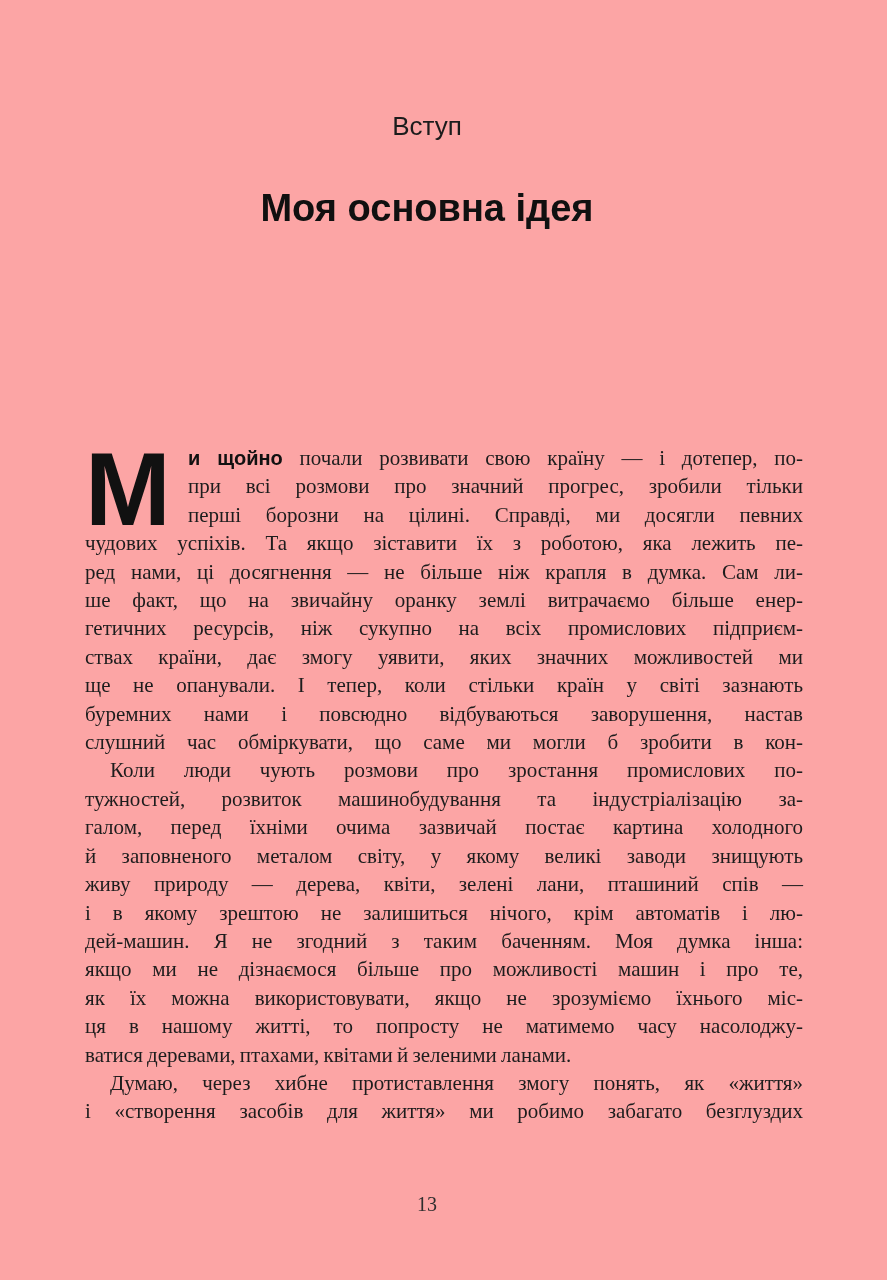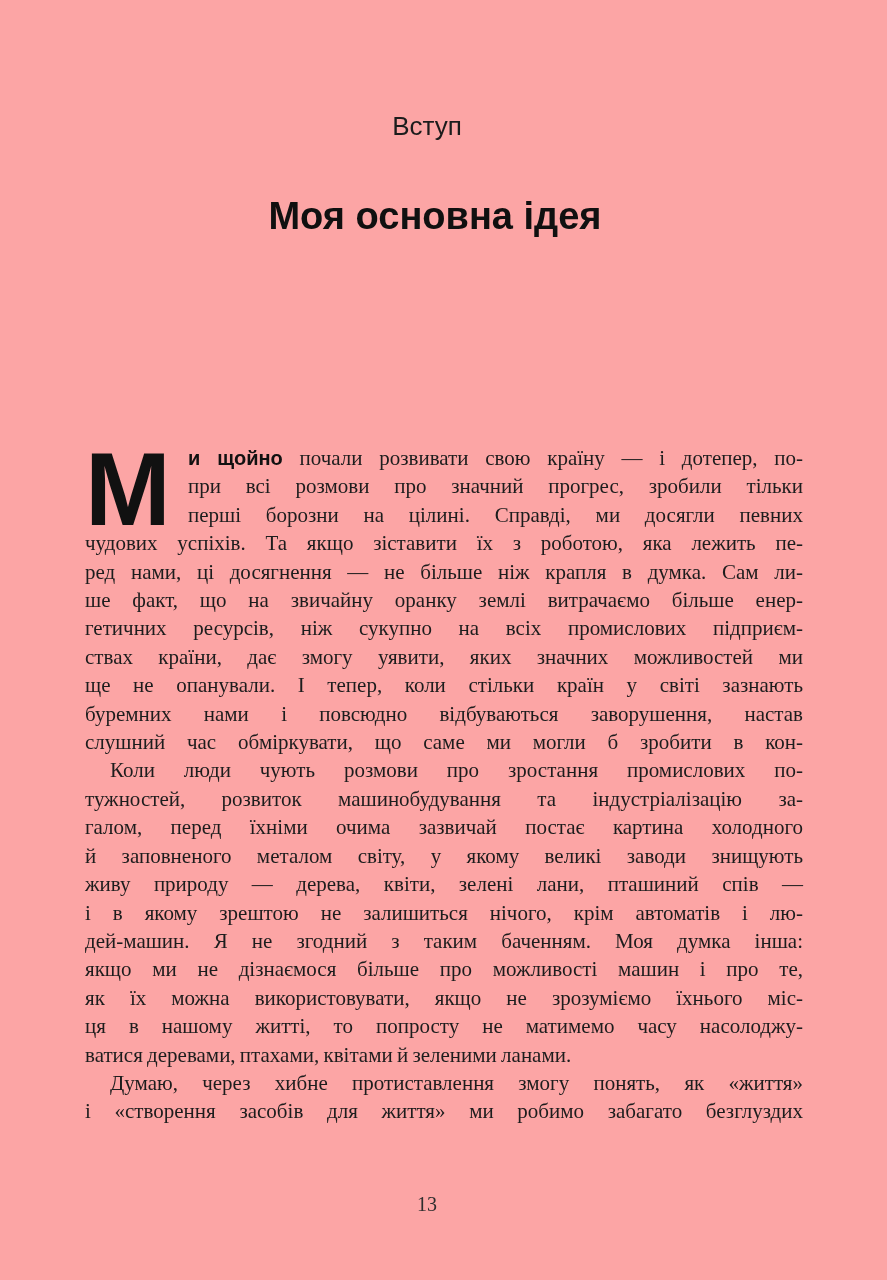--- a/index.html
+++ b/index.html
@@ -25,21 +25,21 @@
     font-family: "Liberation Sans", sans-serif;
     font-size: 26px;
     line-height: 1;
     color: #1c1c1c;
   }
   .title {
     position: absolute;
     top: 189px;
     left: 68px;
     width: 718px;
-    margin: 8px;
+    margin: 0;
     text-align: center;
     font-family: "Liberation Sans", sans-serif;
     font-weight: 700;
     font-size: 38px;
     line-height: 1;
     color: #101010;
   }
   .body-text {
     position: absolute;
     top: 444px;

